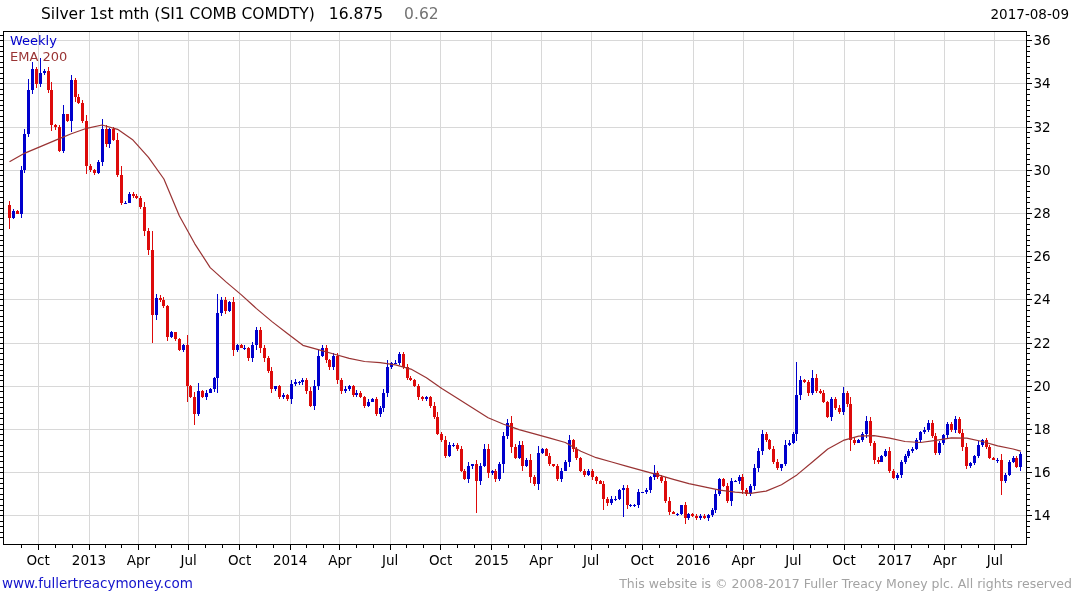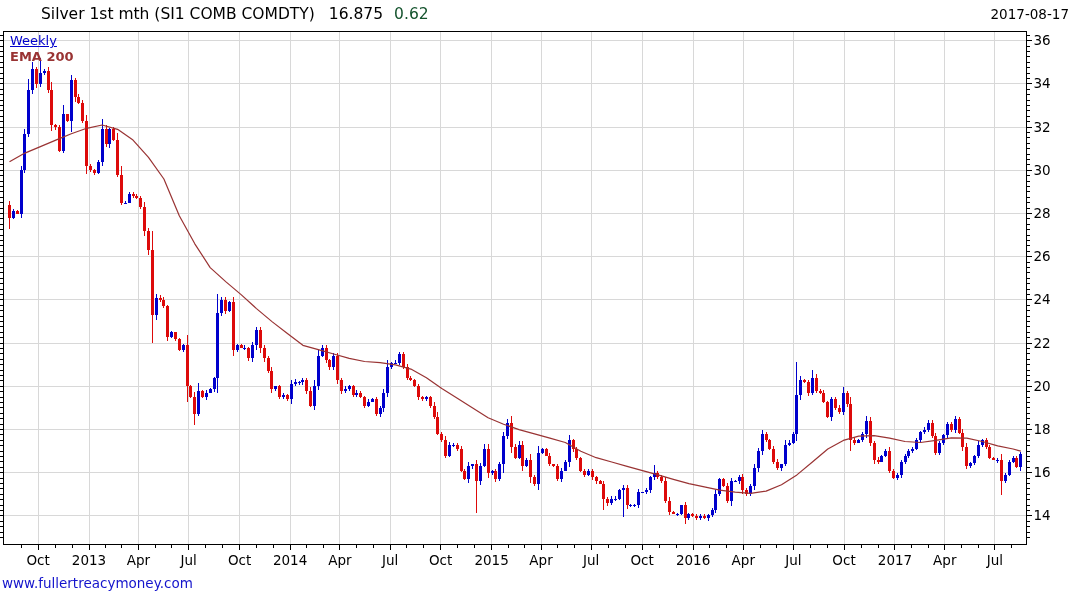--- a/index.html
+++ b/index.html
@@ -1,36 +1,36 @@
 <!DOCTYPE html>
 <html><head>
 <meta charset="utf-8">
 <style>
   html,body{margin:0;padding:0;background:#ffffff;}
   body{width:1075px;height:600px;position:relative;overflow:hidden;
        font-family:"DejaVu Sans","Liberation Sans",sans-serif;-webkit-font-smoothing:none;}
   .titlebar{position:absolute;left:8px;top:4px;width:1061px;height:24px;white-space:nowrap;}
   .t{font-size:15.5px;color:#000;margin-left:33px;}
   .t.price{margin-left:14px;}
-  .t.change{margin-left:11px;color:#14532d;}
+  .t.change{margin-left:21px;color:#737373;}
   .date{position:absolute;right:0;top:2px;font-size:13.5px;color:#000;}
   .legend{position:absolute;left:10px;top:33px;z-index:3;}
-  .legend .tf{font-size:13px;color:#0000cc;line-height:16px;text-decoration:underline;}
-  .legend .ema{font-size:13px;color:#993333;line-height:16px;font-weight:bold;}
+  .legend .tf{font-size:13px;color:#0000cc;line-height:16px;}
+  .legend .ema{font-size:13px;color:#993333;line-height:16px;}
   svg#chart{position:absolute;left:0;top:0;}
   .footer{position:absolute;left:0;top:573px;width:1075px;height:22px;}
   .footer a.site{position:absolute;left:2px;top:2px;font-size:13.5px;color:#1414cc;text-decoration:none;}
   .footer .copy{position:absolute;right:3px;top:3px;font-size:12.5px;color:#a3a3a3;}
 </style>
 </head>
 <body>
 
 <div class="titlebar">
   <span class="t">Silver 1st mth (SI1 COMB COMDTY)</span><span class="t price">16.875</span><span class="t change">0.62</span>
-  <span class="date">2017-08-17</span>
+  <span class="date">2017-08-09</span>
 </div>
 
 <div class="legend">
   <div class="tf">Weekly</div>
   <div class="ema">EMA 200</div>
 </div>
 
 <svg id="chart" width="1075" height="600" viewBox="0 0 1075 600">
     <g>
       <line x1="3.5" x2="1026.5" y1="515.988" y2="515.988" stroke="#d8d8d8" stroke-width="1" shape-rendering="crispEdges"></line>
@@ -883,13 +883,14 @@
       <text x="1033.5" y="218.088" text-anchor="start" font-size="13.5" fill="#000000">28</text>
       <text x="1033.5" y="174.888" text-anchor="start" font-size="13.5" fill="#000000">30</text>
       <text x="1033.5" y="131.688" text-anchor="start" font-size="13.5" fill="#000000">32</text>
       <text x="1033.5" y="88.488" text-anchor="start" font-size="13.5" fill="#000000">34</text>
       <text x="1033.5" y="45.288" text-anchor="start" font-size="13.5" fill="#000000">36</text>
     </g>
   </svg>
 
 <div class="footer">
   <a class="site" href="#">www.fullertreacymoney.com</a>
+  <div class="copy">This website is © 2008-2017 Fuller Treacy Money plc. All rights reserved</div>
 </div>
 
 </body></html>

